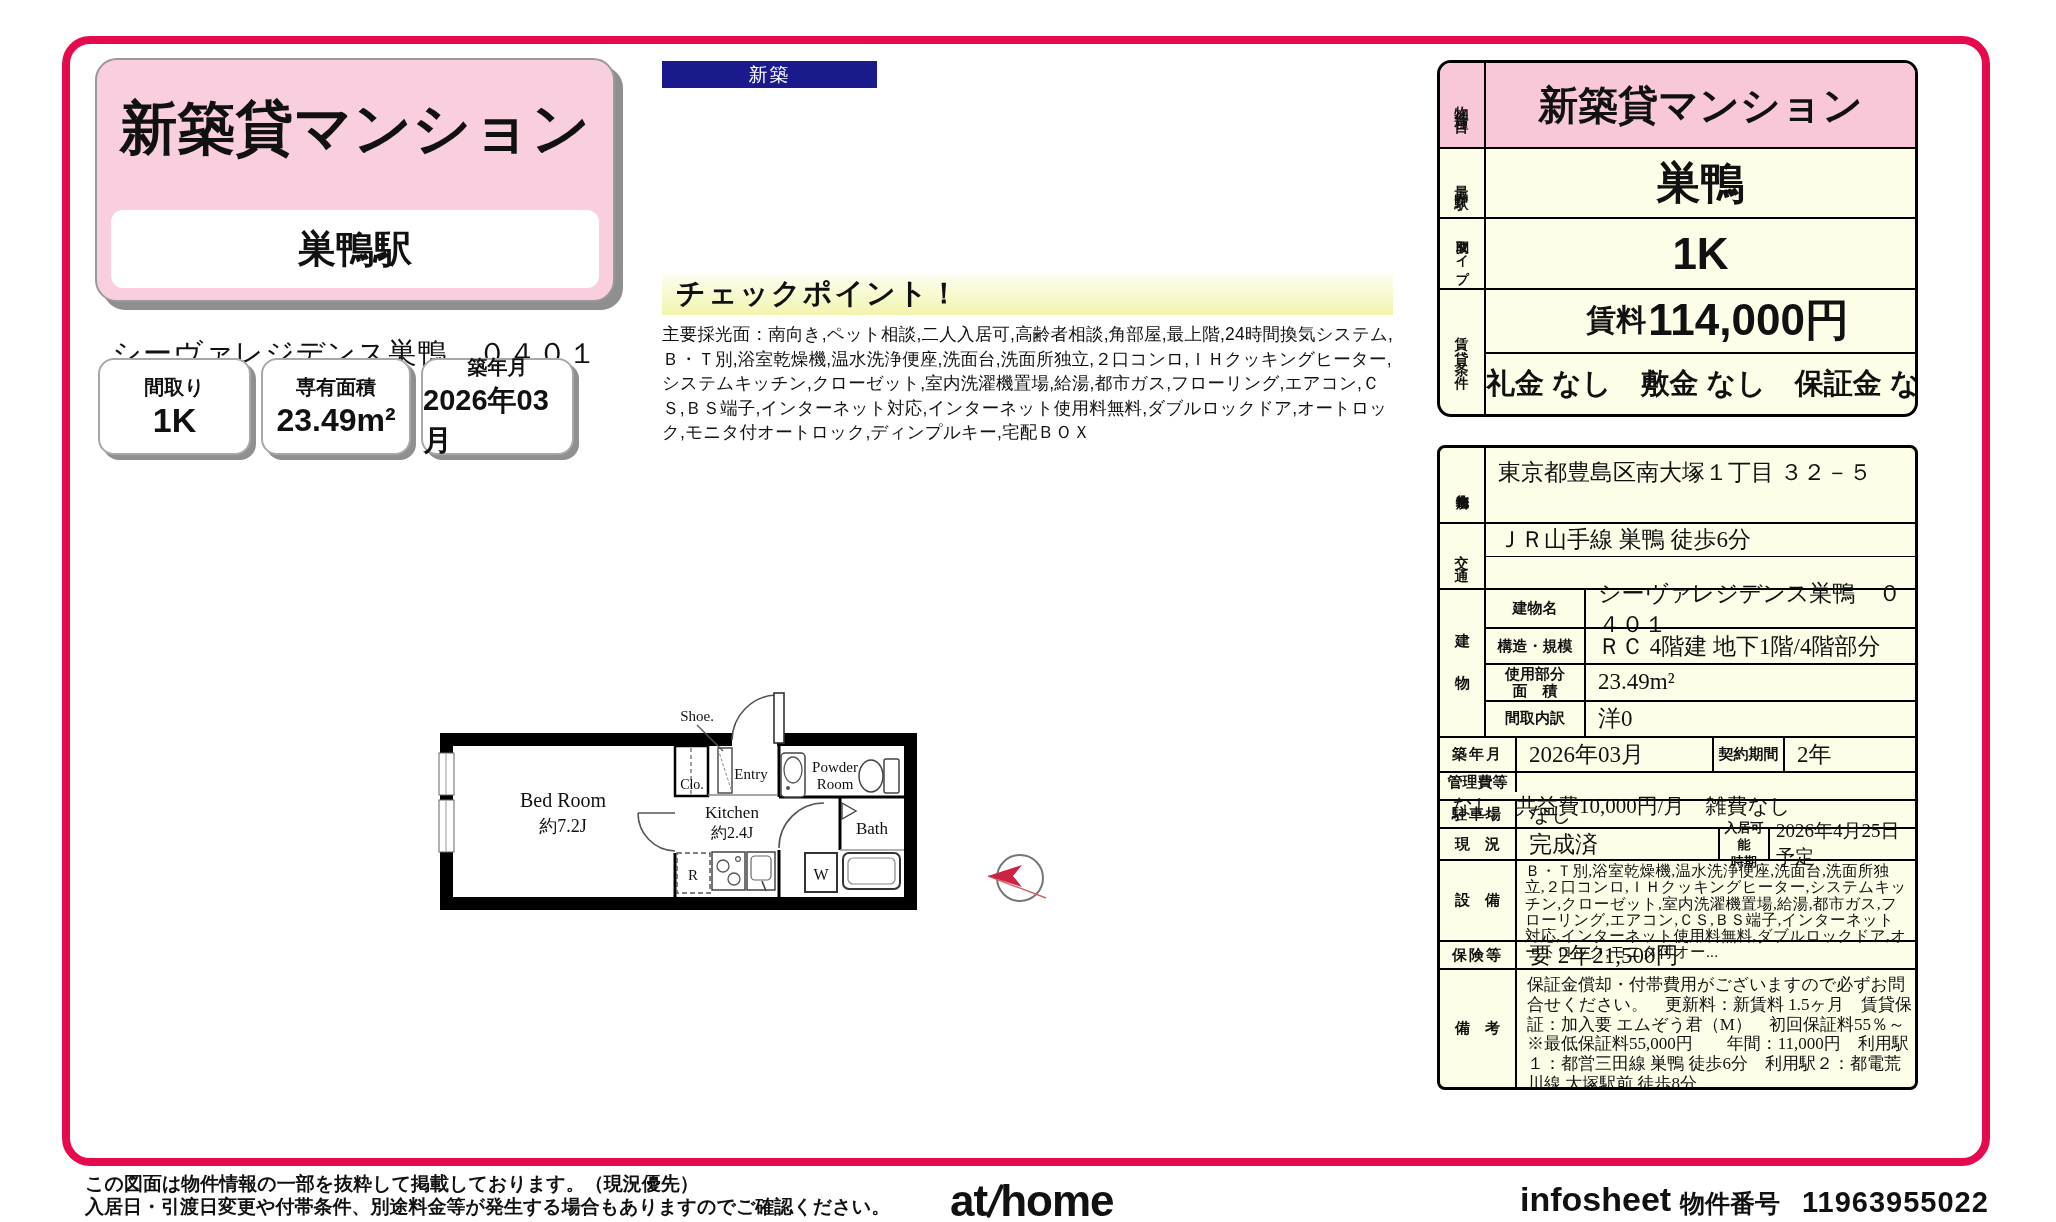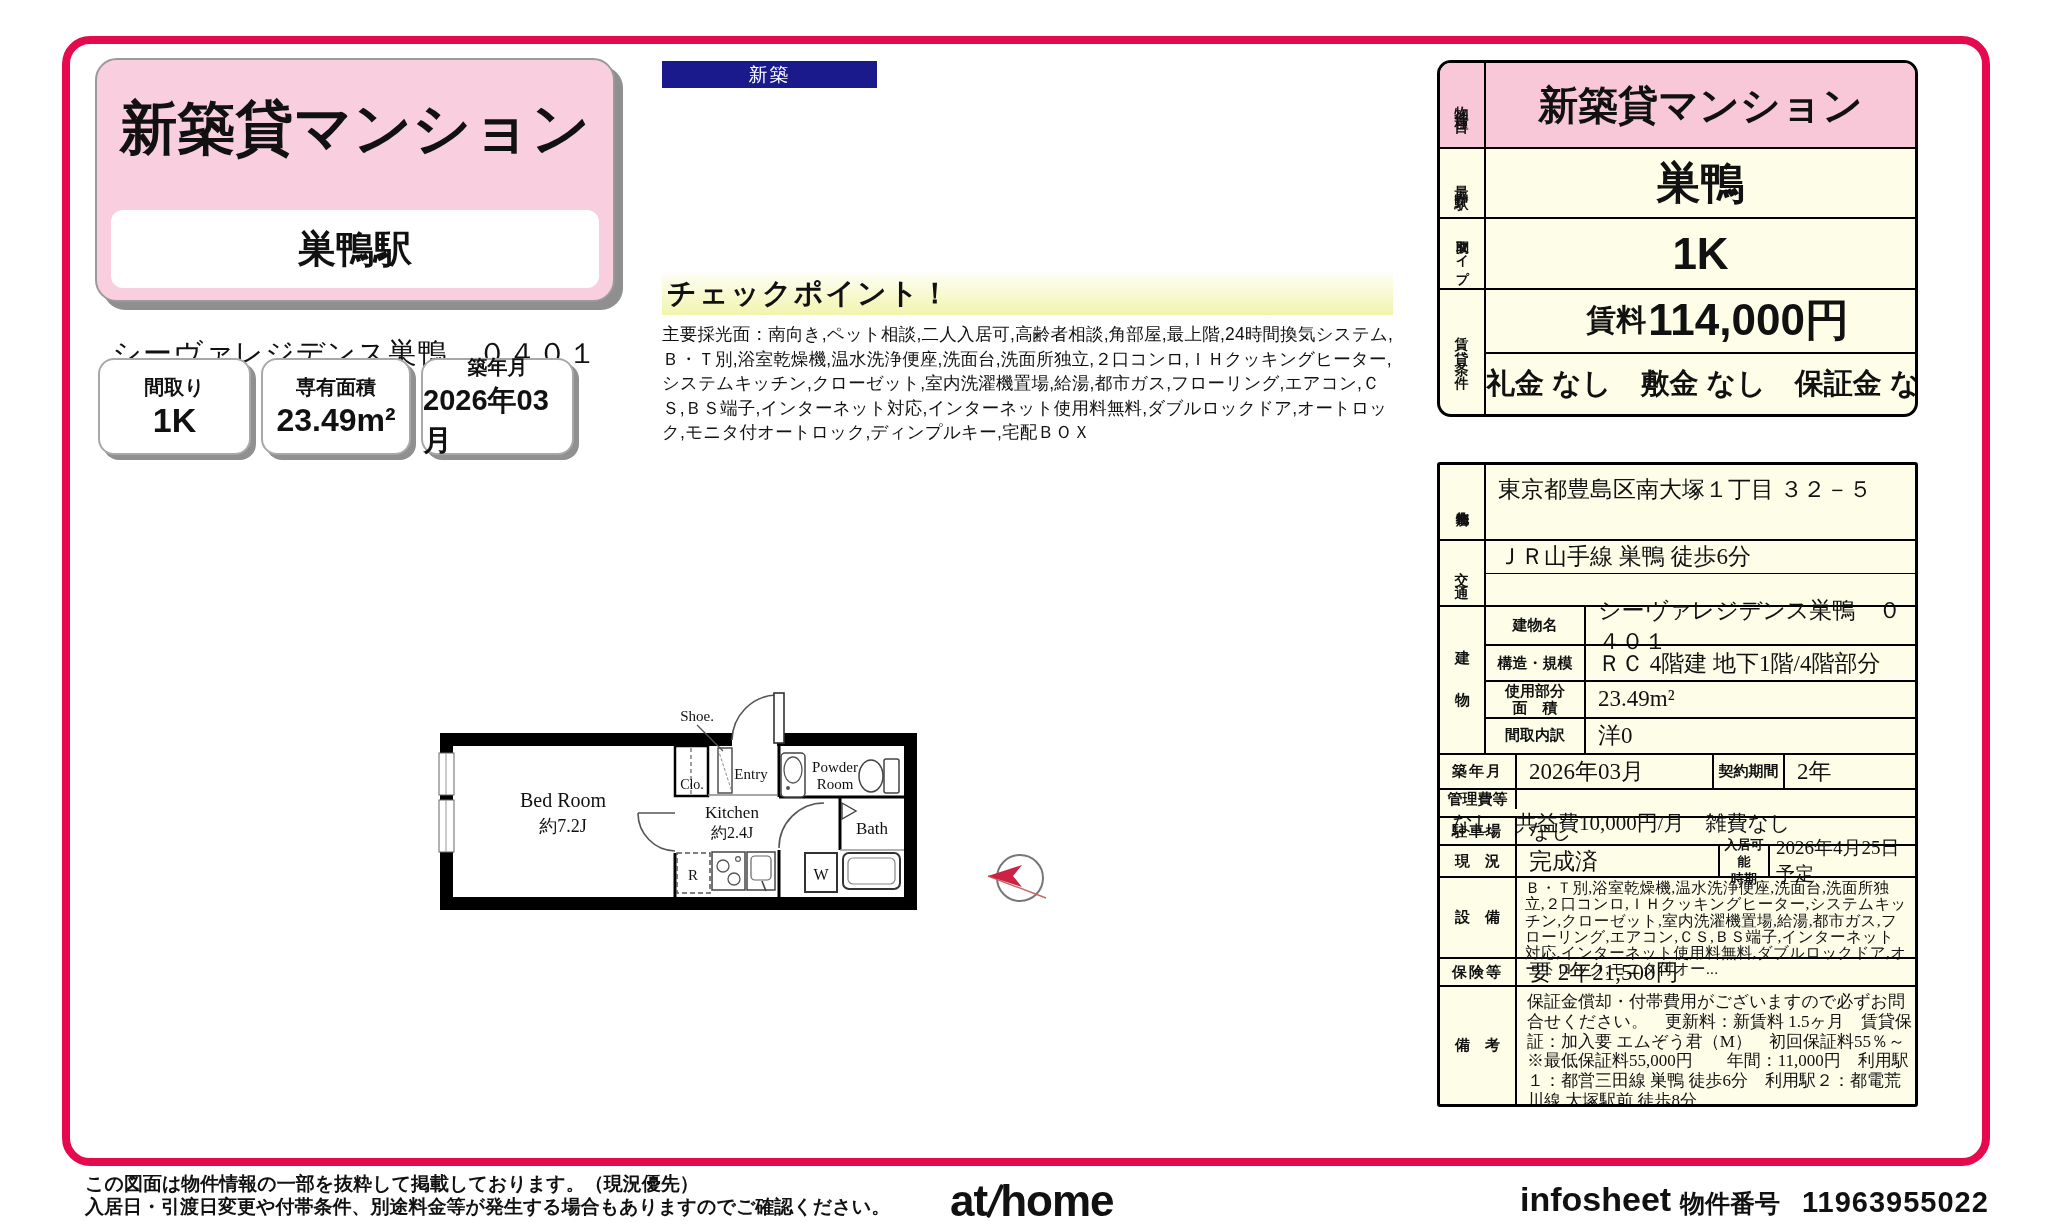--- a/index.html
+++ b/index.html
@@ -31,21 +31,21 @@
   #bb1 { left:98px;  width:153px; } #bb1 .badge-value{ font-size:34px; }
   #bb2 { left:261px; width:150px; } #bb2 .badge-value{ font-size:32px; }
   #bb3 { left:421px; width:153px; } #bb3 .badge-value{ font-size:29px; }
 
   
   .new-badge { position:absolute; left:662px; top:61px; width:215px; height:27px;
                background:#1a1a8c; color:#fff; font-size:19px; display:flex;
                align-items:center; justify-content:center; letter-spacing:2px; }
   .cp-head { position:absolute; left:662px; top:273px; width:731px; height:42px;
              background:linear-gradient(to bottom,#fefef4,#f1f5ad);
-             display:flex; align-items:center; padding-left:5px;
+             display:flex; align-items:center; padding-left:14px;
              font-size:29px; font-weight:bold; letter-spacing:2px; }
   .cp-body { position:absolute; left:662px; top:322px; width:733px; height:108px;
              font-size:17.5px; line-height:24.5px; letter-spacing:0.2px; }
 
   
   .tbl { position:absolute; left:1437px; width:481px; border:3px solid #000;
          background:#fdfde8; overflow:hidden; }
   .row { display:flex; width:100%; }
   .bt { border-top:2px solid #000; }
   .br { border-right:2px solid #000; }
@@ -61,21 +61,21 @@
   .sum-vcol { width:46px; flex:none; }
   .sum-val { flex:1; display:flex; align-items:center; justify-content:center; font-weight:bold; }
   .fs-type { font-size:40px; } .fs-big { font-size:44px; }
   .terms-col { flex:1; display:flex; flex-direction:column; }
   .rent-line { height:63px; display:flex; align-items:center; justify-content:center; }
   .rent-word { font-size:30px; font-weight:bold; margin-right:2px; }
   .rent-num { font-size:44px; font-weight:bold; }
   .fees-line { height:63px; display:flex; align-items:center; justify-content:center;
                font-size:29px; font-weight:bold; white-space:pre; }
 
-  .det-table { top:462px; height:645px; border-radius:3px;
+  .det-table { top:445px; height:645px; border-radius:8px;
                font-family:"Liberation Serif","DejaVu Serif",serif; }
   .det-table .lab, .det-table .v { font-family:"Liberation Sans","DejaVu Sans",sans-serif; }
   .serif { font-family:"Liberation Serif","DejaVu Serif",serif; }
   .r-addr { height:74px; } .r-access { height:66px; } .r-bgrp { height:148px; }
   .r-built { height:35px; } .r-mgmt { height:28px;flex-direction:column; } .r-park { height:28px; }
   .r-stat { height:32px; } .r-equip { height:81px; } .r-ins { height:28px; }
   .r-notes { height:119px; }
   .det-vcol { width:46px; flex:none; }
   .lab-col { width:77px; flex:none; }
   .sub-lab { width:100px; flex:none; }

